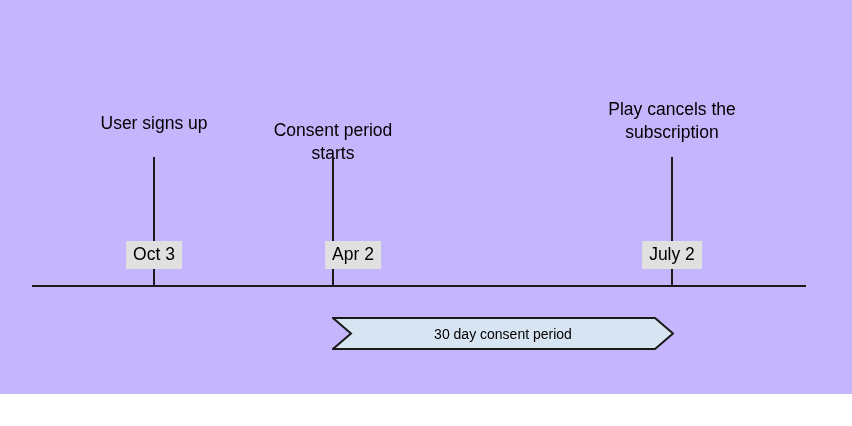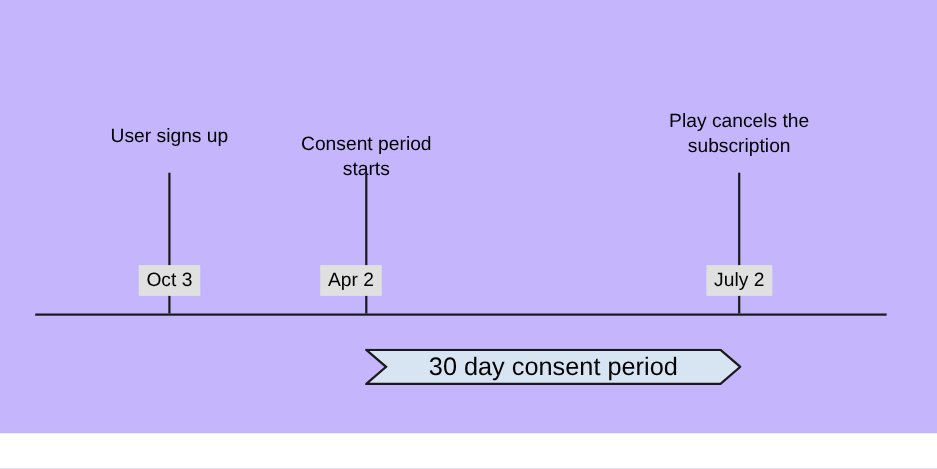--- a/index.html
+++ b/index.html
@@ -64,41 +64,41 @@
   }
   .period-banner .banner-label {
     position: absolute;
     top: 0;
     left: 0;
     right: 0;
     bottom: 0;
     display: flex;
     align-items: center;
     justify-content: center;
-    font-size: 23px;
+    font-size: 14px;
     color: #000000;
     white-space: nowrap;
     pointer-events: none;
   }
 </style>
 </head>
 <body>
 
 <div id="canvas">
 
   <div class="axis-line" style="left: 32px; width: 774px; top: 285px; background: rgb(26, 26, 26);"></div>
 
   <div class="event-caption" style="left: 154px; top: 112px;">User signs up</div>
   <div class="tick-line" style="left: 153px; top: 157px; height: 128px; background: rgb(26, 26, 26);"></div>
   <div class="date-chip" style="left: 154px; top: 241px; background: rgb(224, 224, 224);">Oct 3</div>
 
   <div class="event-caption" style="left: 333px; top: 98px; margin-top: 21px;">Consent period
 starts</div>
   <div class="tick-line" style="left: 332px; top: 157px; height: 128px; background: rgb(26, 26, 26);"></div>
-  <div class="date-chip" style="left: 319px; top: 241px; background: rgb(224, 224, 224);">Apr 2</div>
+  <div class="date-chip" style="left: 353px; top: 241px; background: rgb(224, 224, 224);">Apr 2</div>
 
   <div class="event-caption" style="left: 672px; top: 98px;">Play cancels the
 subscription</div>
   <div class="tick-line" style="left: 671px; top: 157px; height: 128px; background: rgb(26, 26, 26);"></div>
   <div class="date-chip" style="left: 672px; top: 241px; background: rgb(224, 224, 224);">July 2</div>
 
   <div class="period-banner" style="left: 333px; top: 318px; width: 340px; height: 31px;">
     <svg width="342" height="33" viewBox="0 0 342 33" style="margin-left: -1px; margin-top: -1px;">
       <polygon points="1,1 323,1 341,16.5 323,32 1,32 19,16.5" fill="#d7e4f2" stroke="#1a1a1a" stroke-width="2" stroke-linejoin="miter"></polygon>
     </svg>

